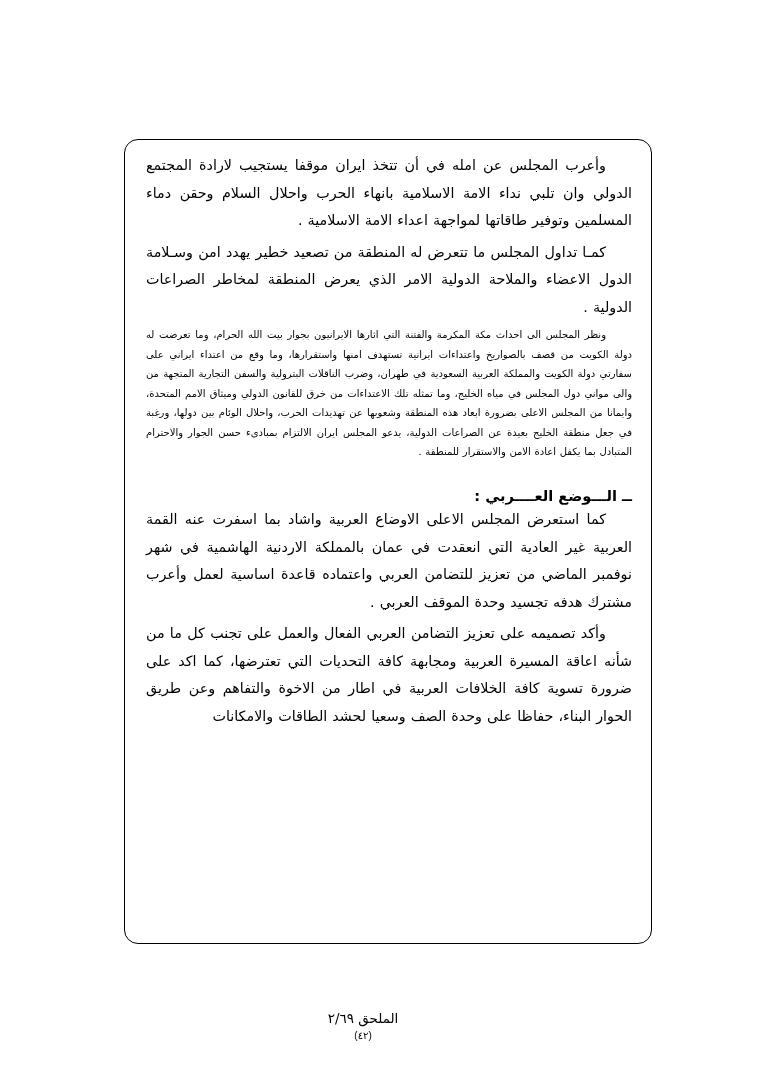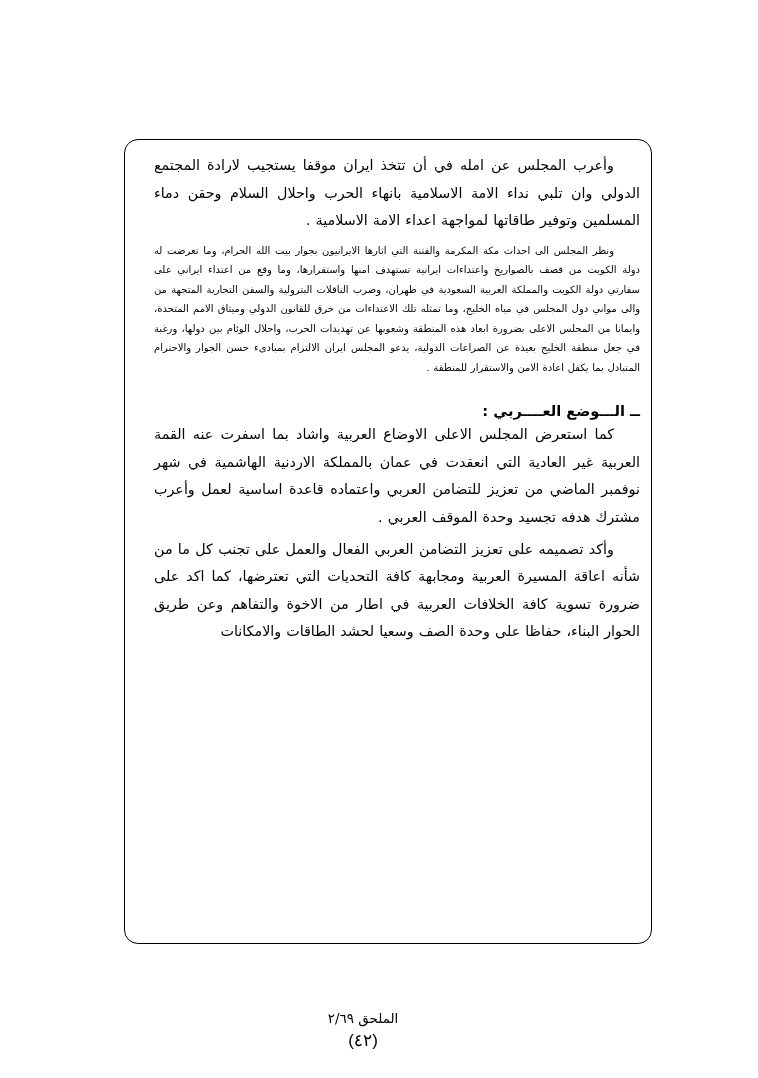--- a/index.html
+++ b/index.html
@@ -31,21 +31,21 @@
     top: 139px;
     width: 528px;
     height: 805px;
     border: 1.6px solid #000000;
     border-radius: 14px;
     box-sizing: border-box;
   }
 
   .doc-body {
     position: absolute;
-    left: 154px;
+    left: 146px;
     top: 152px;
     width: 486px;
     height: 780px;
     box-sizing: border-box;
     direction: rtl;
     text-align: justify;
     text-align-last: right;
   }
 
   p.para {
@@ -89,37 +89,38 @@
     text-align: center;
     direction: rtl;
   }
   .footer .line1 {
     font-family: "DejaVu Sans", sans-serif;
     font-size: 13.5px;
     line-height: 1.5;
   }
   .footer .line2 {
     font-family: Liberation Sans, sans-serif;
-    font-size: 17px;
+    font-size: 10px;
     line-height: 1.5;
   }
 </style>
 </head>
 <body>
 
 <div class="page">
 
   <div class="doc-frame"></div>
 
   <div class="doc-body">
 
     <p class="para indent">وأعرب المجلس عن امله في أن تتخذ ايران موقفا يستجيب لارادة المجتمع الدولي وان تلبي نداء الامة الاسلامية بانهاء الحرب واحلال السلام وحقن دماء المسلمين وتوفير طاقاتها لمواجهة اعداء الامة الاسلامية .</p>
 
     <div class="gap-xs"></div>
 
+    <p class="para indent">كمـا تداول المجلس ما تتعرض له المنطقة من تصعيد خطير يهدد امن وسـلامة الدول الاعضاء والملاحة الدولية الامر الذي يعرض المنطقة لمخاطر الصراعات الدولية .</p>
 
     <div class="gap-xs"></div>
 
     <p class="para serifish indent">ونظر المجلس الى احداث مكة المكرمة والفتنة التي اثارها الايرانيون بجوار بيت الله الحرام، وما تعرضت له دولة الكويت من قصف بالصواريخ واعتداءات ايرانية تستهدف امنها واستقرارها، وما وقع من اعتداء ايراني على سفارتي دولة الكويت والمملكة العربية السعودية في طهران، وضرب الناقلات البترولية والسفن التجارية المتجهة من والى مواني دول المجلس في مياه الخليج، وما تمثله تلك الاعتداءات من خرق للقانون الدولي وميثاق الامم المتحدة، وايمانا من المجلس الاعلى بضرورة ابعاد هذه المنطقة وشعوبها عن تهديدات الحرب، واحلال الوئام بين دولها، ورغبة في جعل منطقة الخليج بعيدة عن الصراعات الدولية، يدعو المجلس ايران الالتزام بمبادىء حسن الجوار والاحترام المتبادل بما يكفل اعادة الامن والاستقرار للمنطقة .</p>
 
     <div class="section-heading">
       <span>ــ</span>
       <span>الـــوضع العــــربي :</span>
     </div>
 

